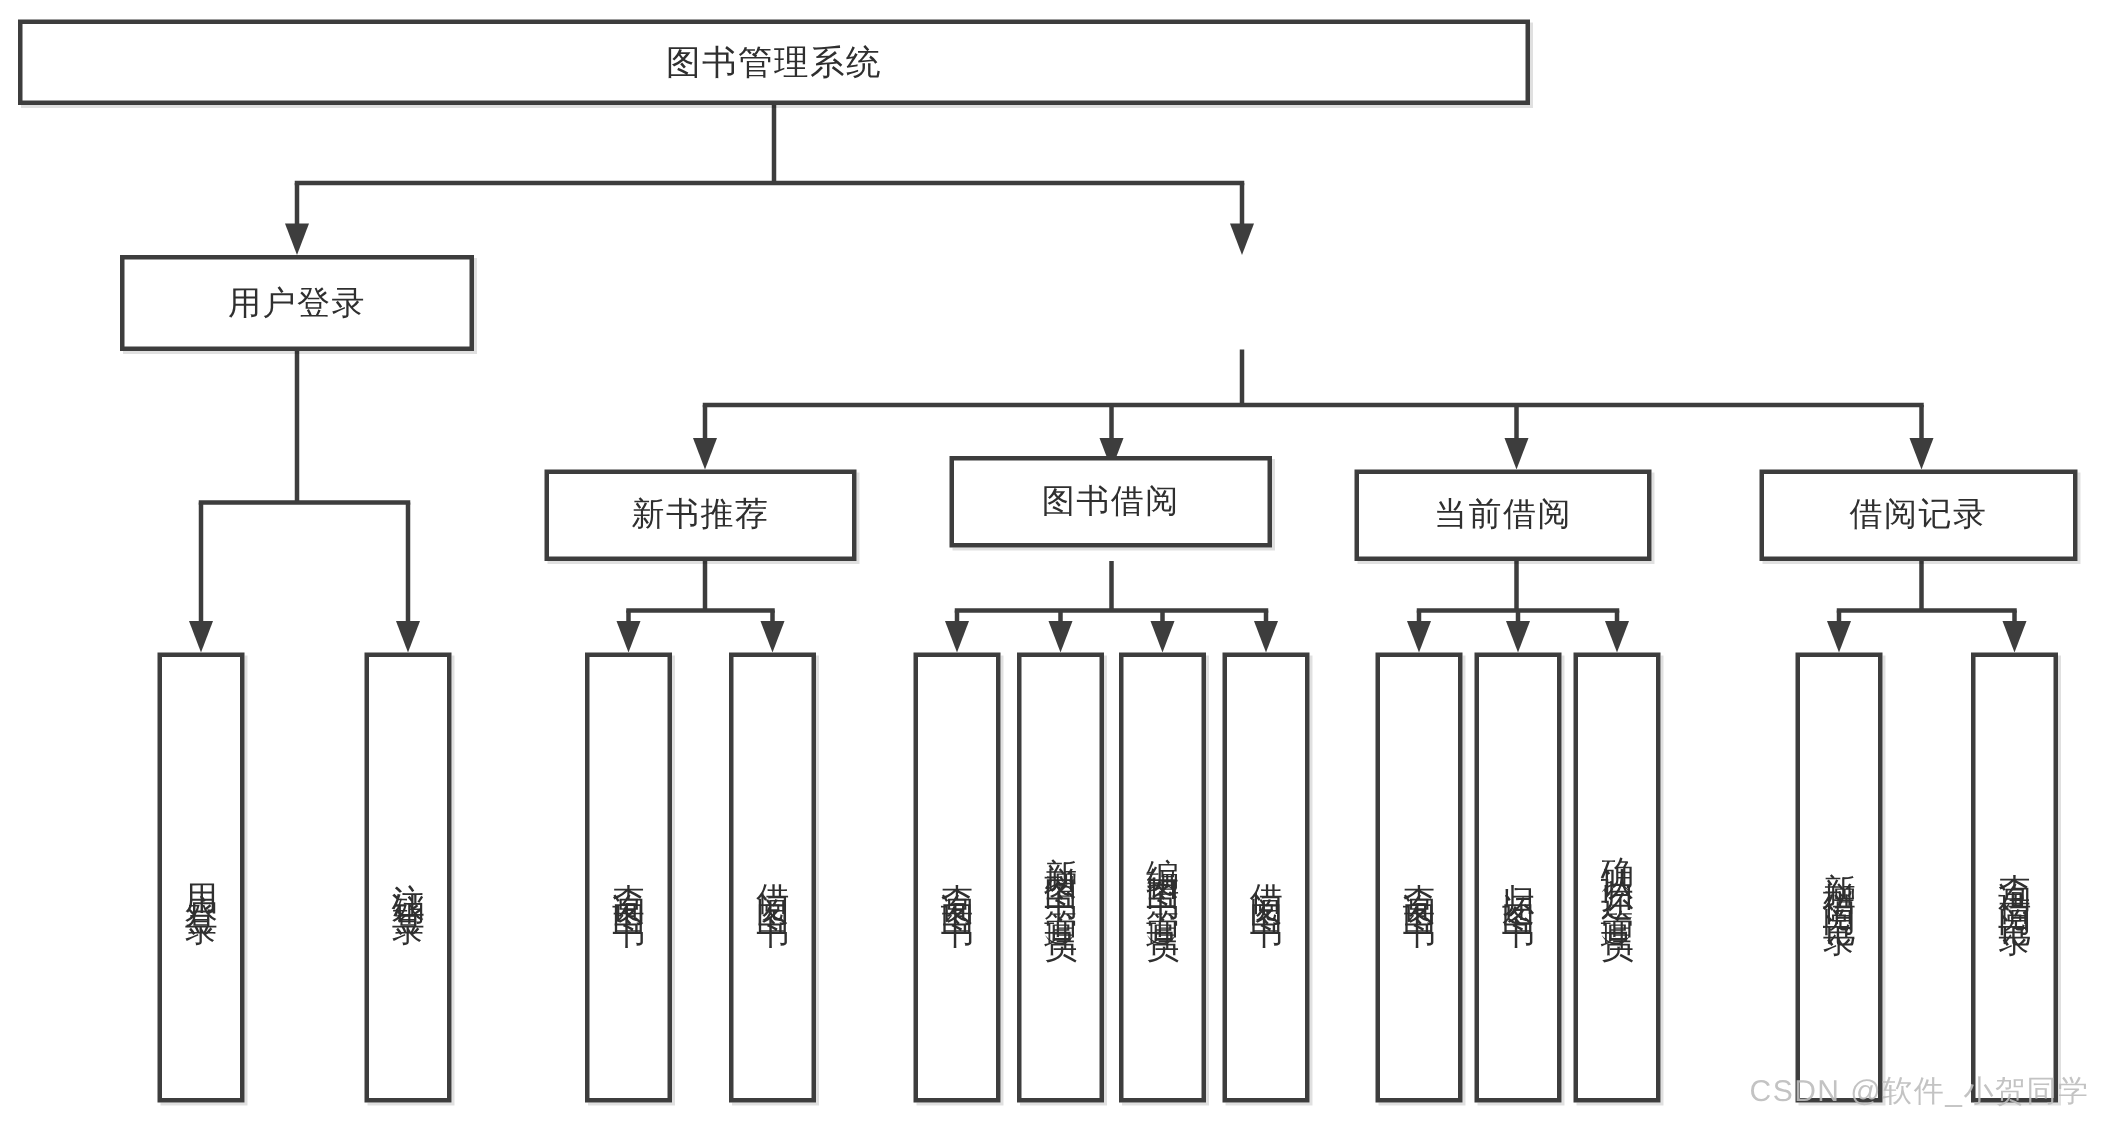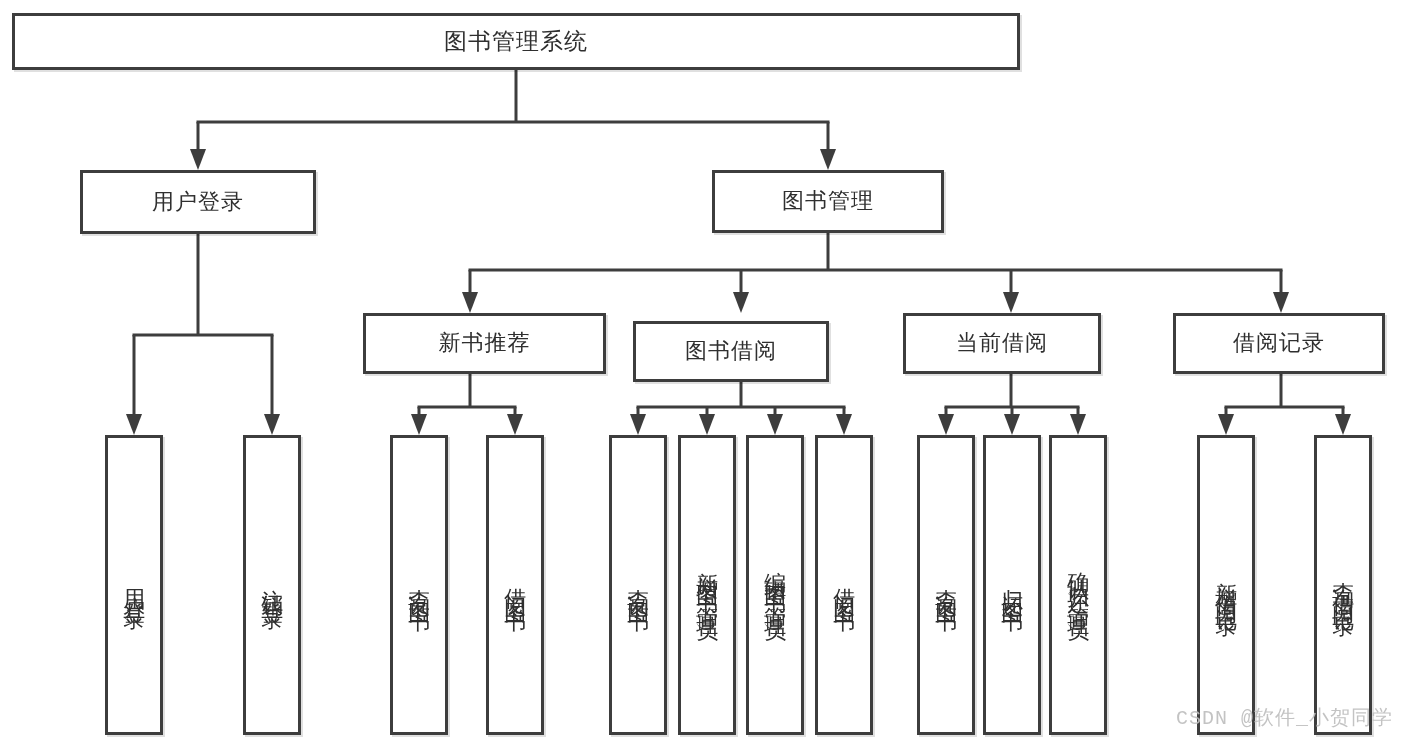--- a/index.html
+++ b/index.html
@@ -36,28 +36,27 @@
   .box.root .lbl{font-size:23px;}
   .box.v .lbl{
     writing-mode:vertical-rl;
     text-orientation:mixed;
     letter-spacing:7px;
     font-size:22px;
     white-space:normal;
   }
   .watermark{
     position:absolute;
-    right:12px;bottom:16px;
+    right:12px;bottom:6px;
     font-size:20px;
     color:var(--wm);
     opacity:0.9;
     letter-spacing:1px;
     z-index:5;
     white-space:nowrap;
-    font-family:Liberation Mono, monospace;
   }
 </style>
 </head>
 <body>
 
 <div class="canvas">
 
   <svg id="connectors" width="1405" height="747" viewBox="0 0 1405 747">
       <line x1="516" y1="70" x2="516" y2="122" stroke="#3d3d3d" stroke-width="3"></line>
       <line x1="196.5" y1="122" x2="829.5" y2="122" stroke="#3d3d3d" stroke-width="3"></line>
@@ -113,28 +112,25 @@
       <polygon points="1335,414 1351,414 1343,435" fill="#3d3d3d"></polygon>
     </svg>
 
   <div class="box root" style="left:12px;top:13px;width:1008px;height:57px">
     <span class="lbl">图书管理系统</span>
   </div>
 
   <div class="box" style="left:80px;top:170px;width:236px;height:64px">
     <span class="lbl">用户登录</span>
   </div>
-  <div class="box" style="left:712px;top:170px;width:232px;height:63px">
-    <span class="lbl">图书管理</span>
-  </div>
 
-  <div class="box" style="left:363px;top:313px;width:243px;height:61px">
+  <div class="box" style="left:363px;top:313px;width:208px;height:61px">
     <span class="lbl">新书推荐</span>
   </div>
-  <div class="box" style="left:633px;top:321px;width:196px;height:61px">
+  <div class="box" style="left:633px;top:304px;width:215px;height:61px">
     <span class="lbl">图书借阅</span>
   </div>
   <div class="box" style="left:903px;top:313px;width:198px;height:61px">
     <span class="lbl">当前借阅</span>
   </div>
   <div class="box" style="left:1173px;top:313px;width:212px;height:61px">
     <span class="lbl">借阅记录</span>
   </div>
 
   <div class="box v" style="left:105px;top:435px;width:58px;height:300px">

